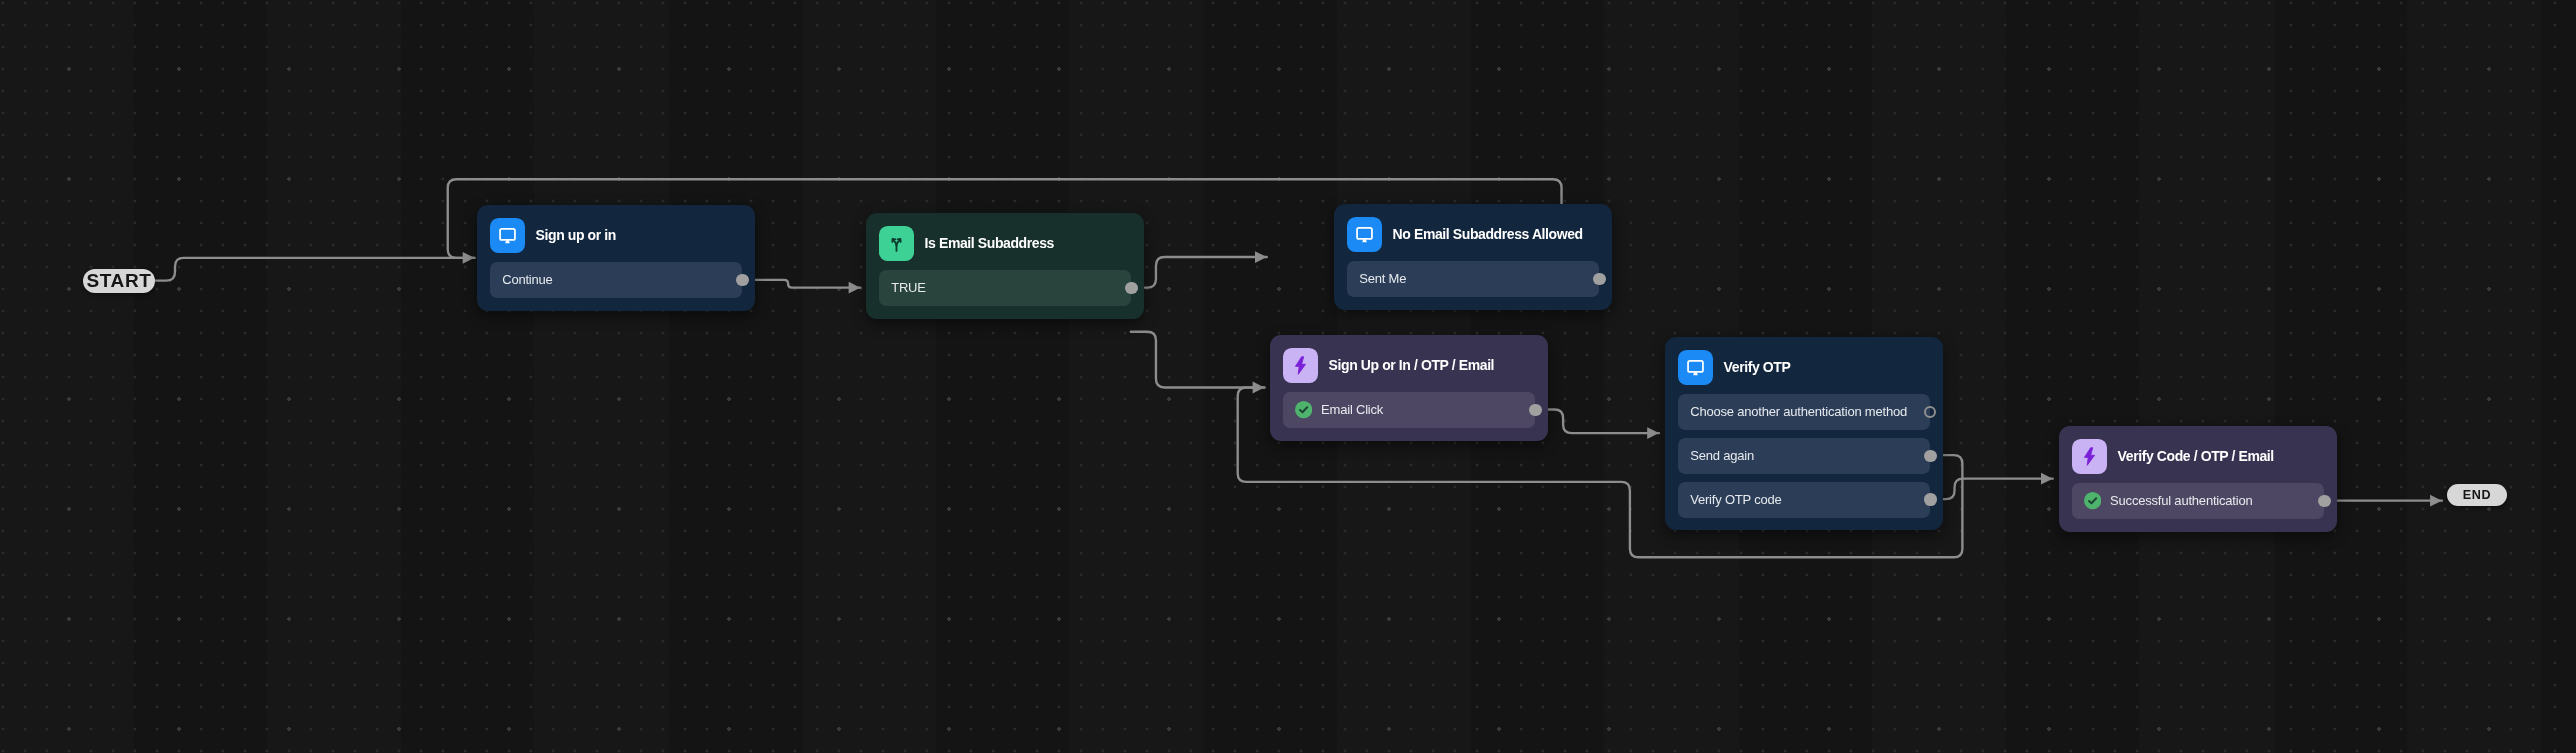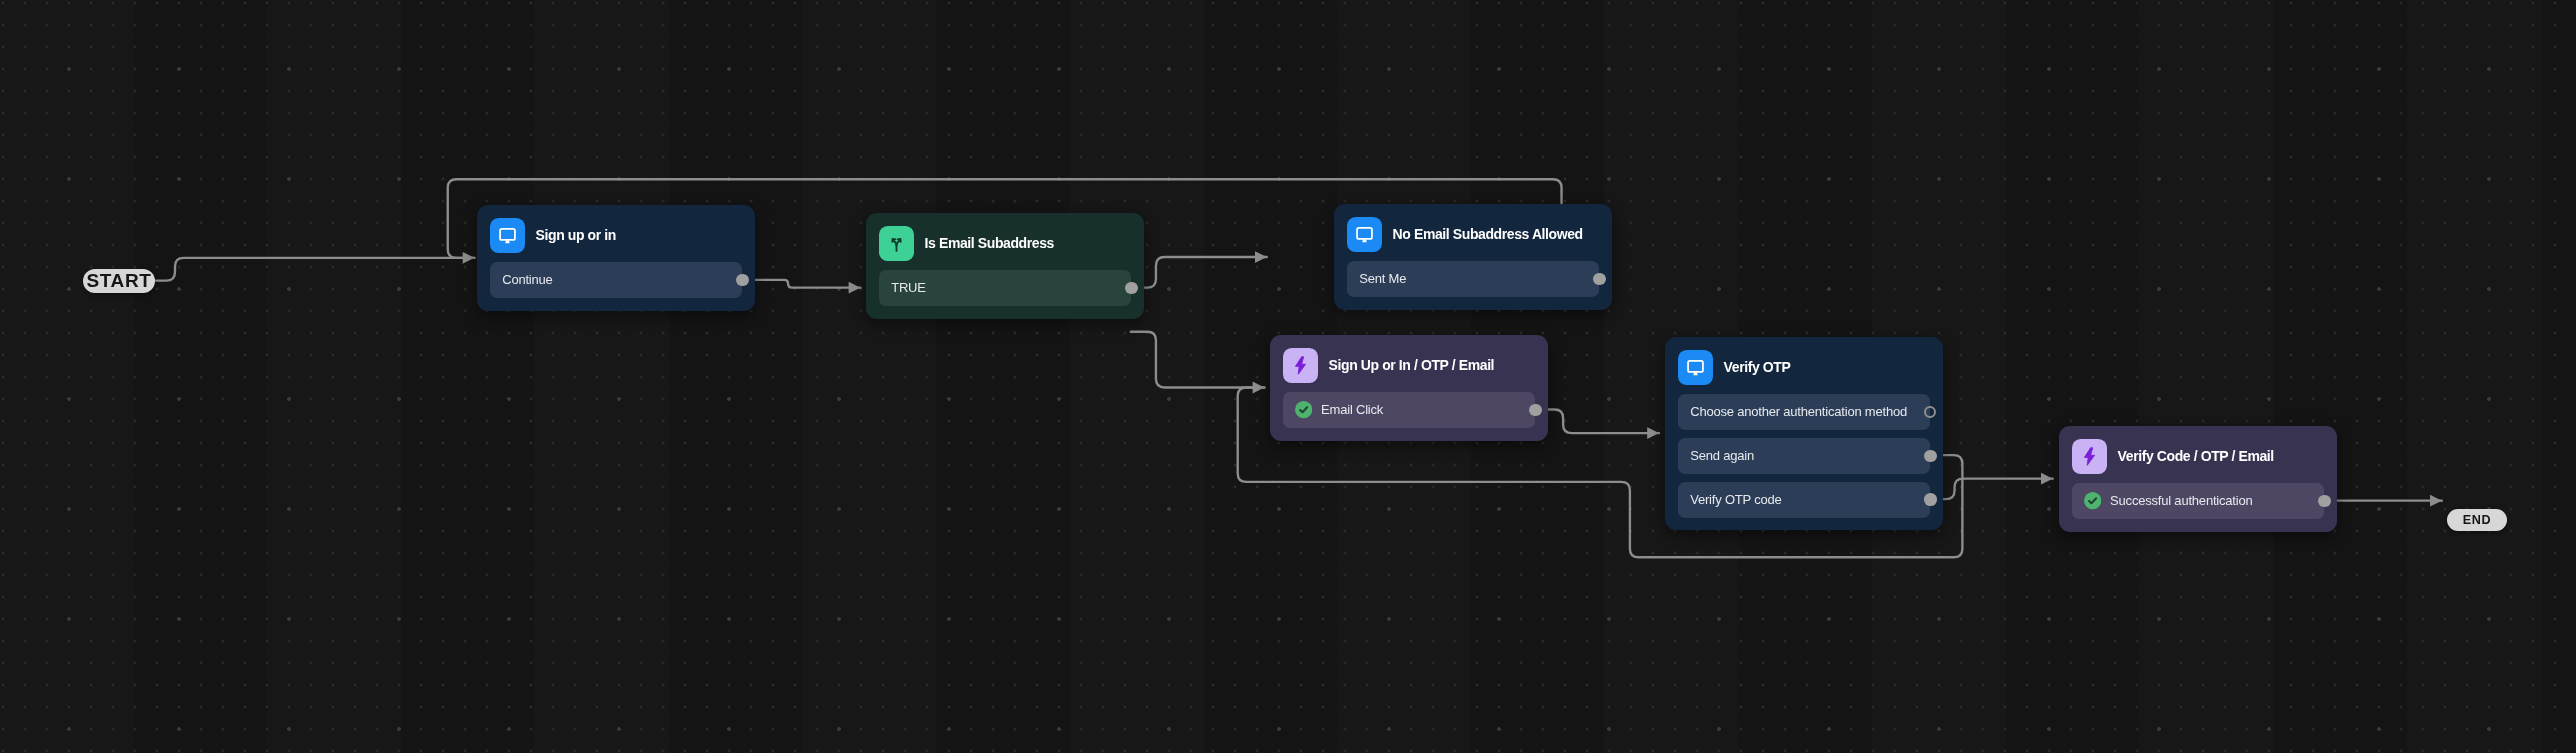--- a/index.html
+++ b/index.html
@@ -58,21 +58,21 @@
     background:transparent;border:2px solid #8f8f8f;box-sizing:border-box;
   }
 
   .pill{
     position:absolute;background:#d7d7d7;border-radius:12.6px;
     display:flex;align-items:center;justify-content:center;
     color:#161616;font-weight:700;letter-spacing:0.6px;
     box-shadow:0 1.6px 4.7px rgba(0,0,0,0.4);
   }
   #start{left:83px;top:269px;width:72px;height:23.6px;font-size:19px;}
-  #end{left:2447px;top:509px;width:60px;height:22px;font-size:12.6px;}
+  #end{left:2447px;top:484px;width:60px;height:22px;font-size:12.6px;}
 </style>
 </head>
 <body>
 
 <div id="canvas">
 
   <svg id="edges" viewBox="0 0 3276 958" width="2576" height="753">
       <path d="M 197 357 L 211 357 Q 222 357 222 346 L 222 339 Q 222 328 233 328 L 603 328" class="edge"></path>
       <polygon points="603,328 588,335.5 588,320.5" class="arrowhead"></polygon>
       <path d="M 943 356 L 997 356 Q 1002 356 1002 361 L 1002 361 Q 1002 366 1007 366 L 1094 366" class="edge"></path>

